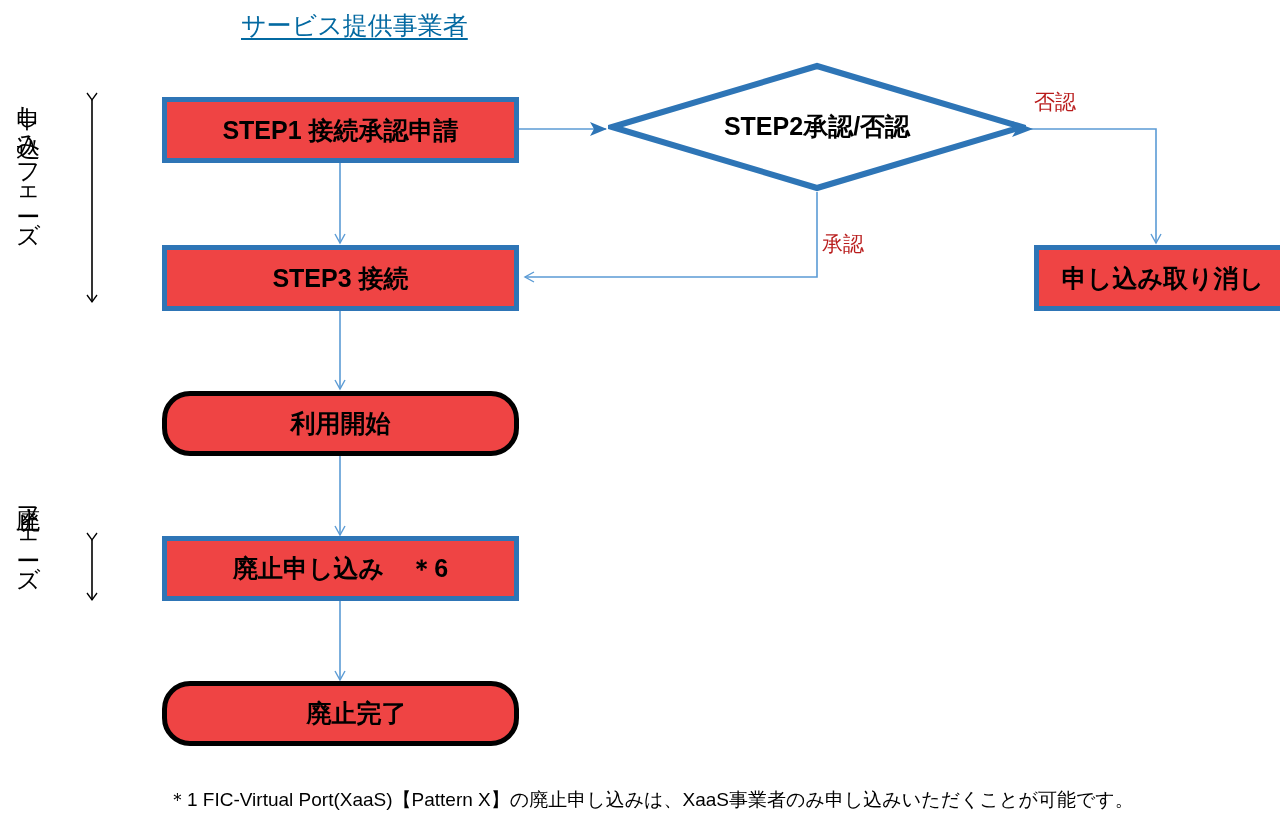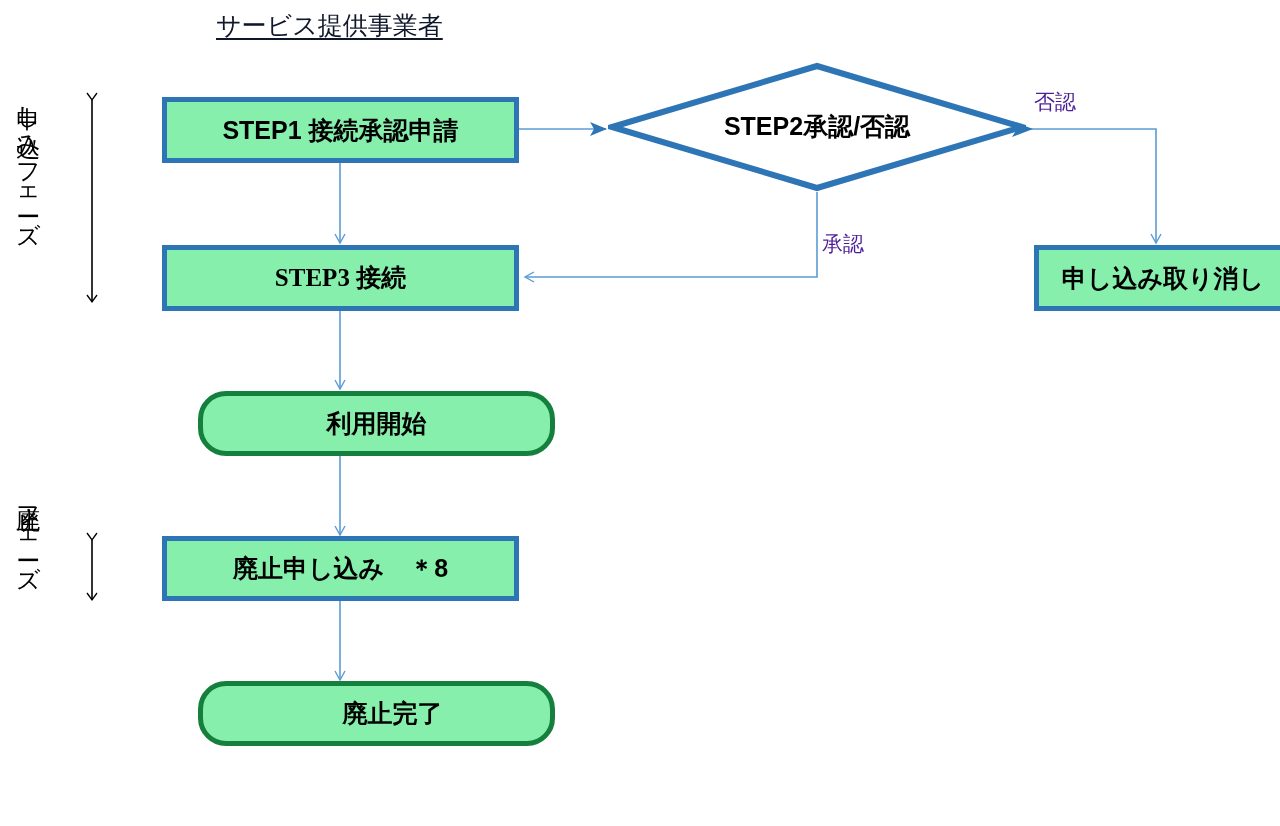--- a/index.html
+++ b/index.html
@@ -9,53 +9,54 @@
     font-family:"Liberation Sans","DejaVu Sans",sans-serif;
     overflow:hidden;
     position:relative;
   }
   #canvas{position:absolute;left:0;top:0;width:1280px;height:826px;}
   svg.layer{position:absolute;left:0;top:0;width:1280px;height:826px;pointer-events:none;}
 
   .col-header{
     position:absolute;
     font-size:25px;
-    color:#0f172a;
+    color:#0369a1;
     text-decoration:underline;
     text-underline-offset:4px;
     white-space:nowrap;
     letter-spacing:0px;
+    margin-left:25px;
   }
 
   .node{
     position:absolute;
     box-sizing:border-box;
     display:flex;align-items:center;justify-content:center;
-    background:#86efac;
+    background:#ef4444;
     font-weight:bold;
     color:#000000;
     text-align:left;
     line-height:1.15;
   }
   .node.blue{border:5px solid #2E75B6;}
-  .node.orange{border:5px solid #15803d;border-radius:28px;margin-left:36px;}
+  .node.orange{border:5px solid #000000;border-radius:28px;}
 
   .diamond-wrap{position:absolute;}
   .diamond-label{
     position:absolute;
     left:0;top:0;width:100%;height:100%;
     display:flex;flex-direction:row;align-items:center;justify-content:center;
     font-weight:bold;color:#000;text-align:center;line-height:1.18;
     font-size:25px;
   }
 
   .edge-label{
     position:absolute;
     font-size:21px;
-    color:#4c1d95;
+    color:#b91c1c;
     white-space:nowrap;
   }
 
   .phase-label{
     position:absolute;
     font-size:24px;
     color:#000000;
     writing-mode:vertical-rl;
     text-orientation:upright;
     letter-spacing:1px;
@@ -143,28 +144,29 @@
   <div class="diamond-wrap" style="left:608px;top:62px;width:418px;height:130px;">
     <svg width="418" height="130" viewBox="0 0 418 130">
       <polygon points="209,4 414,65 209,126 4,65" fill="#ffffff" stroke="#2E75B6" stroke-width="6"></polygon>
     </svg>
     <div class="diamond-label">
       <span>STEP2</span>
       <span>承認/否認</span>
     </div>
   </div>
 
-  <div class="node blue" style="left:162px;top:245px;width:357px;height:66px;font-size:25px;font-family:Liberation Serif, serif;">STEP3 接続</div>
+  <div class="node blue" style="left:162px;top:245px;width:357px;height:66px;font-size:25px;">STEP3 接続</div>
 
   <div class="node blue" style="left:1034px;top:245px;width:258px;height:66px;font-size:25px;">申し込み取り消し</div>
 
   <div class="node orange" style="left:162px;top:391px;width:357px;height:65px;font-size:25px;">利用開始</div>
 
-  <div class="node blue" style="left:162px;top:536px;width:357px;height:65px;font-size:25px;">廃止申し込み　＊8</div>
+  <div class="node blue" style="left:162px;top:536px;width:357px;height:65px;font-size:25px;">廃止申し込み　＊6</div>
 
   <div class="node orange" style="left:162px;top:681px;width:357px;height:65px;font-size:25px;padding-left:32px;">廃止完了</div>
 
   <div class="edge-label" style="left:1034px;top:88px;">否認</div>
 
   <div class="edge-label" style="left:822px;top:230px;">承認</div>
 
+  <div class="footnote" style="left:168px;top:787px;">＊1  FIC-Virtual Port(XaaS)【Pattern X】の廃止申し込みは、XaaS事業者のみ申し込みいただくことが可能です。</div>
 
 </div>
 
 </body></html>

